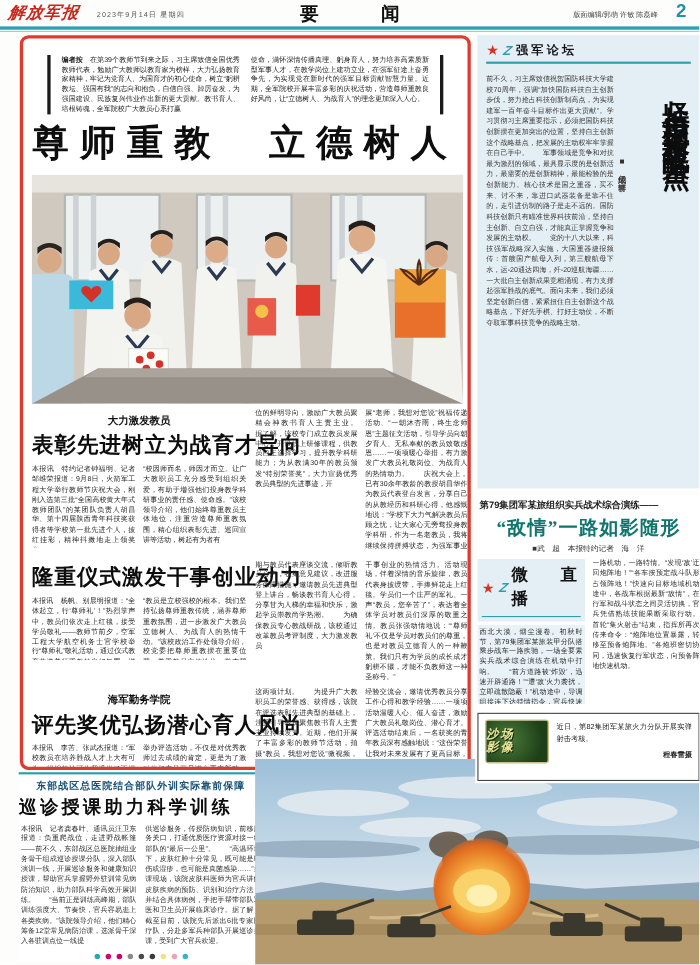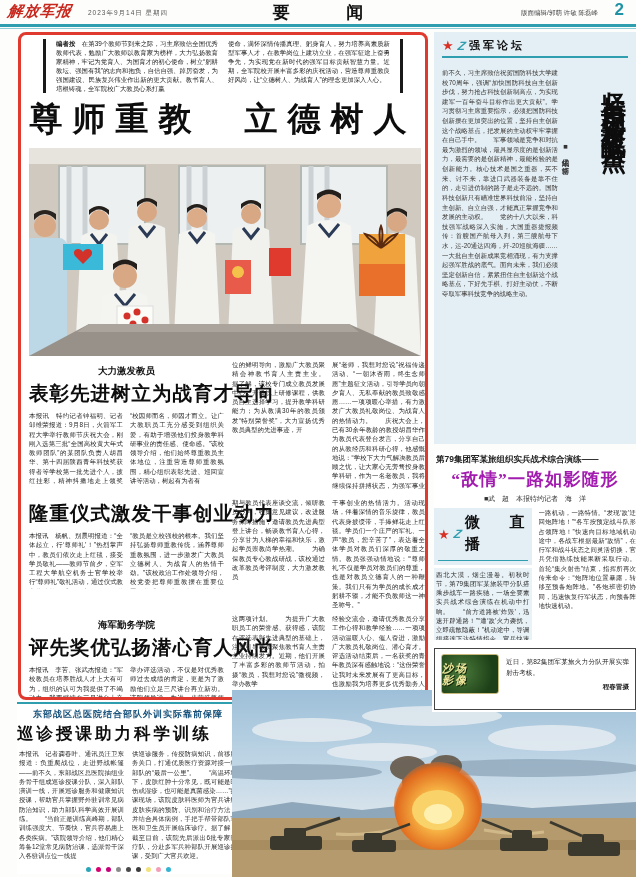--- a/index.html
+++ b/index.html
@@ -21,21 +21,21 @@
   .hdr-section { position:absolute; left:0; right:0; top:1px; text-align:center;
     font-size:17px; font-weight:bold; letter-spacing:26px; text-indent:26px; color:#111; }
   .hdr-editors { position:absolute; right:38px; top:9px; font-size:6.5px; color:#444; }
   .hdr-page { position:absolute; right:12px; top:0px; font-size:17px; font-weight:bold; color:#1f93a5; }
   .hdr-rule { position:absolute; left:0; top:24px; width:636px; height:3px; background:#2f9eae; }
   .hdr-rule2 { position:absolute; left:0; top:28px; width:636px; height:1px; background:#8fcbd4; }
 
   
   .feature {
     position:absolute; left:18px; top:32px; width:410px; height:668px;
-    border:3.5px solid #e0392e; border-radius:8px; background:#fff; padding:2px 8px;
+    border:3.5px solid #e0392e; border-radius:8px; background:#fff; padding:13px 8px;
     overflow:hidden;
   }
   .ednote { display:flex; gap:10px; margin:2px 14px 4px 14px; height:54px; }
   .ednote .bar { width:3px; background:#1a1a1a; flex:none; }
   .ednote p { flex:1; font-size:6.4px; line-height:1.42; text-align:justify; color:#222; overflow:hidden; }
   .ednote p b { font-weight:bold; }
   .big-hl {
     text-align:center; font-size:33px; font-weight:bold; letter-spacing:10px;
     color:#0d0d0d; margin:4px 0 6px 0;
     font-family:"Liberation Serif","DejaVu Serif",serif;
@@ -78,21 +78,21 @@
     writing-mode:vertical-rl; font-size:25px; font-weight:bold; color:#0d0d0d;
     letter-spacing:5px; font-family:"Liberation Serif","DejaVu Serif",serif;
   }
   .forum-auth {
     position:absolute; right:66px; top:110px; height:150px;
     writing-mode:vertical-rl; font-size:7.5px; color:#333;
   }
 
   .exercise { position:absolute; left:0; top:418px; width:202px; height:196px; background:#fff; }
   .ex-kicker { font-size:8.5px; font-weight:bold; color:#222; margin:4px 0 1px 2px; }
-  .ex-hl { text-align:center; font-size:17.5px; font-weight:bold; letter-spacing:1px; color:#a21caf;
+  .ex-hl { text-align:center; font-size:17.5px; font-weight:bold; letter-spacing:1px; color:#0f766e;
            font-family:"Liberation Serif","DejaVu Serif",serif; white-space:nowrap; }
   .ex-by { text-align:center; font-size:7px; color:#333; margin:3px 0 4px 0; }
   .ex-cols { display:flex; gap:7px; height:132px; }
   .ex-c { flex:1; font-size:6.4px; line-height:1.45; text-align:justify; overflow:hidden; }
   .wb-badge { background:#e3eef5; padding:5px 4px 4px 4px; margin-bottom:3px; }
   .wb-badge .badge { border-bottom-width:1.5px; }
   .ex-left-txt { background:#e9f2f7; padding:2px 2px; height:96px; overflow:hidden; }
 
   .shachang {
     position:absolute; left:0; top:616px; width:202px; height:62px;

